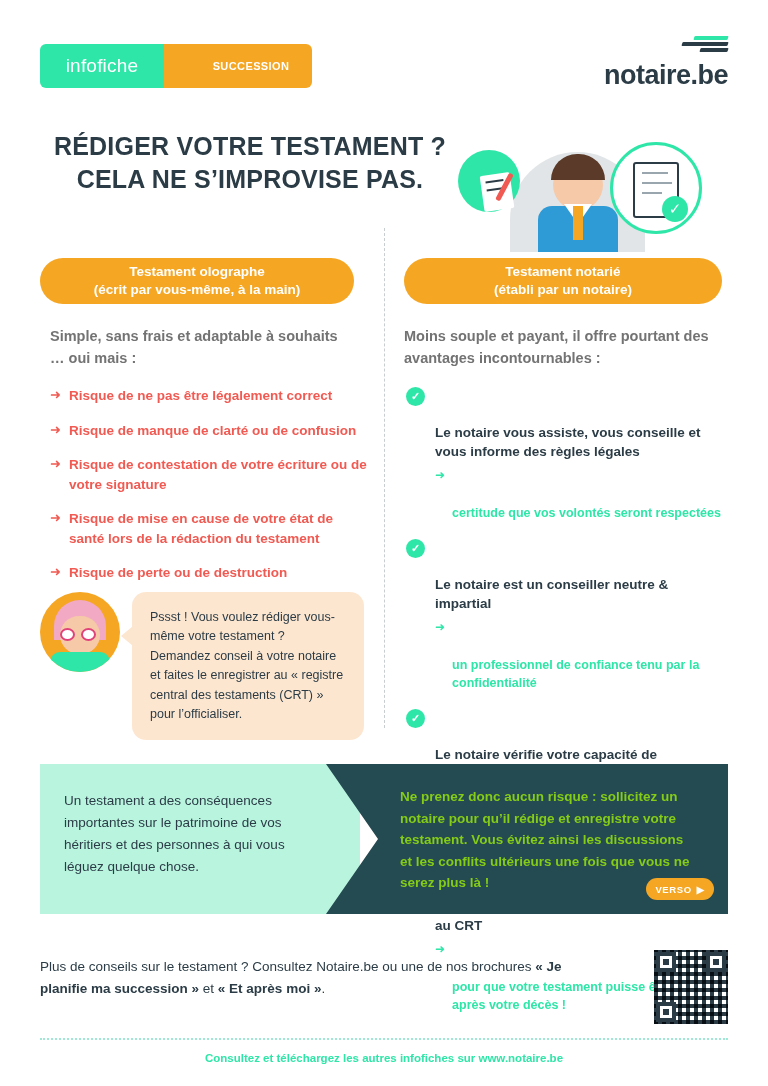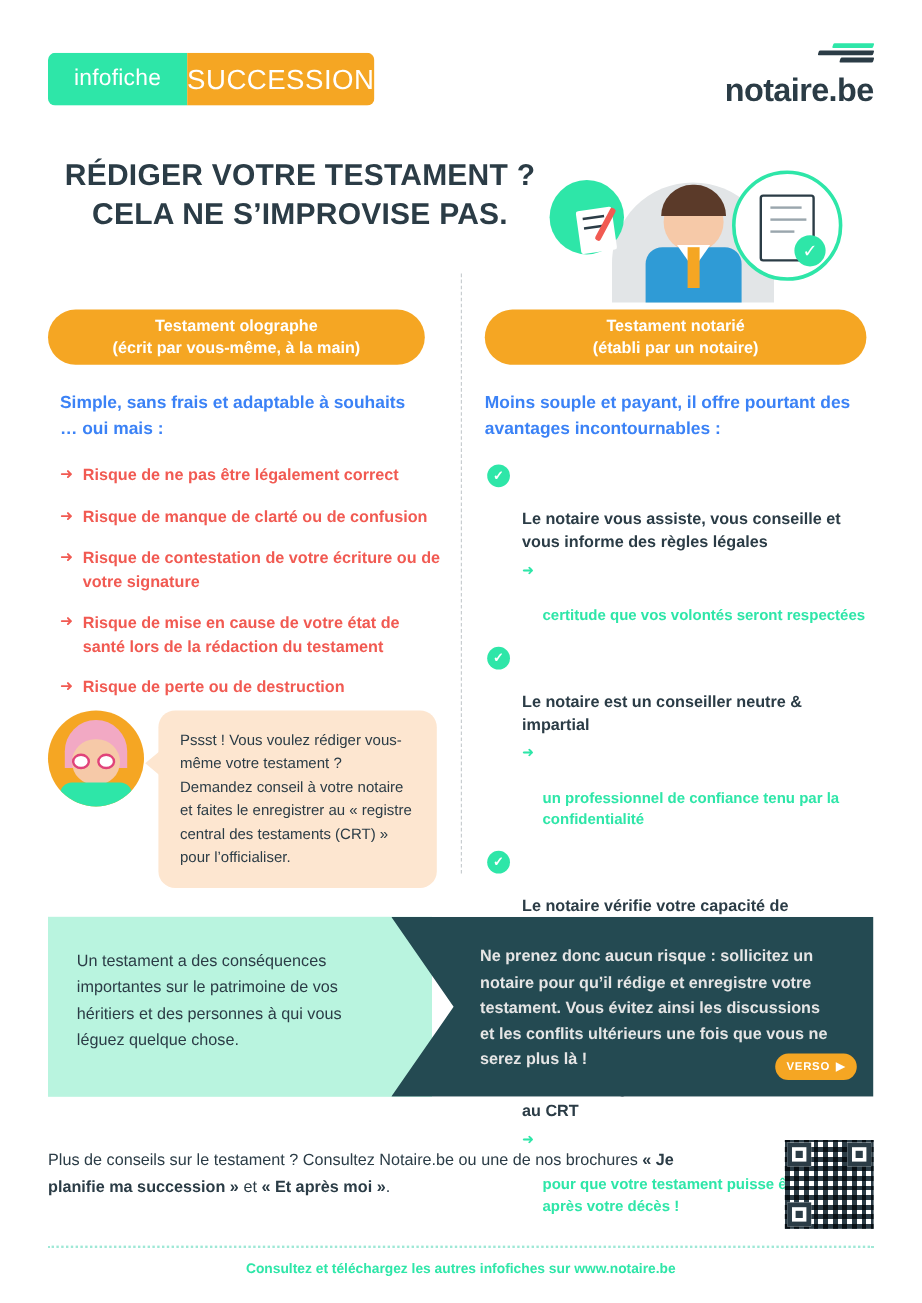--- a/index.html
+++ b/index.html
@@ -21,25 +21,26 @@
     color: #ffffff;
     font-size: 19px;
     font-weight: 400;
     display: flex; align-items: center; justify-content: center;
     width: 124px;
     letter-spacing: .2px;
   }
   .badge-right {
     background: #f5a623;
     color: #ffffff;
-    font-size: 23px;
-    font-weight: 400;
+    font-size: 11px;
+    font-weight: 700;
     display: flex; align-items: center; justify-content: center;
     flex: 1;
     letter-spacing: .4px;
+    padding-left: 26px;
   }
   .logo { position: absolute; right: 0; top: -8px; text-align: right; }
   .logo-bars { height: 20px; display: flex; flex-direction: column; align-items: flex-end; gap: 2px; margin-bottom: 4px; }
   .logo-bars i { display: block; height: 4px; background: #2b3c46; border-radius: 1px; transform: skewX(-18deg); }
   .logo-bars i:nth-child(1) { width: 34px; background: #2ee6a8; }
   .logo-bars i:nth-child(2) { width: 46px; }
   .logo-bars i:nth-child(3) { width: 28px; }
   .logo-text { font-size: 27px; font-weight: bold; color: #2b3c46; letter-spacing: -0.5px; }
   .logo-text .dot { color: #2b3c46; }
 
@@ -80,21 +81,21 @@
   
   .pill {
     position: absolute; height: 46px; border-radius: 23px; background: #f5a623;
     color: #ffffff; font-size: 13.5px; font-weight: bold; line-height: 1.35;
     display: flex; align-items: center; justify-content: center; text-align: center;
   }
   .pill.left { left: 40px; top: 258px; width: 314px; }
   .pill.right { left: 404px; top: 258px; width: 318px; }
 
   
-  .subhead { position: absolute; color: #3b82f6; font-weight: bold; font-size: 14.5px; line-height: 1.5; }
+  .subhead { position: absolute; color: #737373; font-weight: bold; font-size: 14.5px; line-height: 1.5; }
   .subhead.left { left: 50px; top: 326px; width: 300px; }
   .subhead.right { left: 404px; top: 326px; width: 310px; }
 
   
   .risks { position: absolute; left: 50px; top: 386px; width: 320px; }
   .risk { display: flex; margin-bottom: 15px; }
   .risk .arrow { color: #f15a52; font-size: 13px; line-height: 1.45; margin-right: 8px; flex: 0 0 auto; }
   .risk .txt { color: #f15a52; font-size: 13.5px; font-weight: bold; line-height: 1.45; }
 
   
@@ -139,21 +140,21 @@
   .banner .green .txt {
     position: absolute; left: 24px; top: 26px; width: 238px;
     font-size: 13.5px; color: #2b3c46; line-height: 1.62;
   }
   .banner .dark {
     position: absolute; left: 286px; top: 0; width: 402px; height: 150px; background: #244a52;
     clip-path: polygon(0 0, 100% 0, 100% 100%, 0 100%, 52px 50%);
   }
   .banner .dark .txt {
     position: absolute; left: 74px; top: 22px; width: 296px;
-    font-size: 13.5px; color: #e5e5e5; font-weight: bold; line-height: 1.6;
+    font-size: 13.5px; color: #84cc16; font-weight: bold; line-height: 1.6;
   }
   .verso {
     position: absolute; right: 14px; bottom: 14px; width: 68px; height: 22px; border-radius: 11px;
     background: #f5a623; color: #ffffff; font-size: 9.5px; font-weight: bold;
     display: flex; align-items: center; justify-content: center; gap: 5px; letter-spacing: .6px;
   }
 
   
   .footer-text {
     position: absolute; left: 40px; top: 956px; width: 560px;

